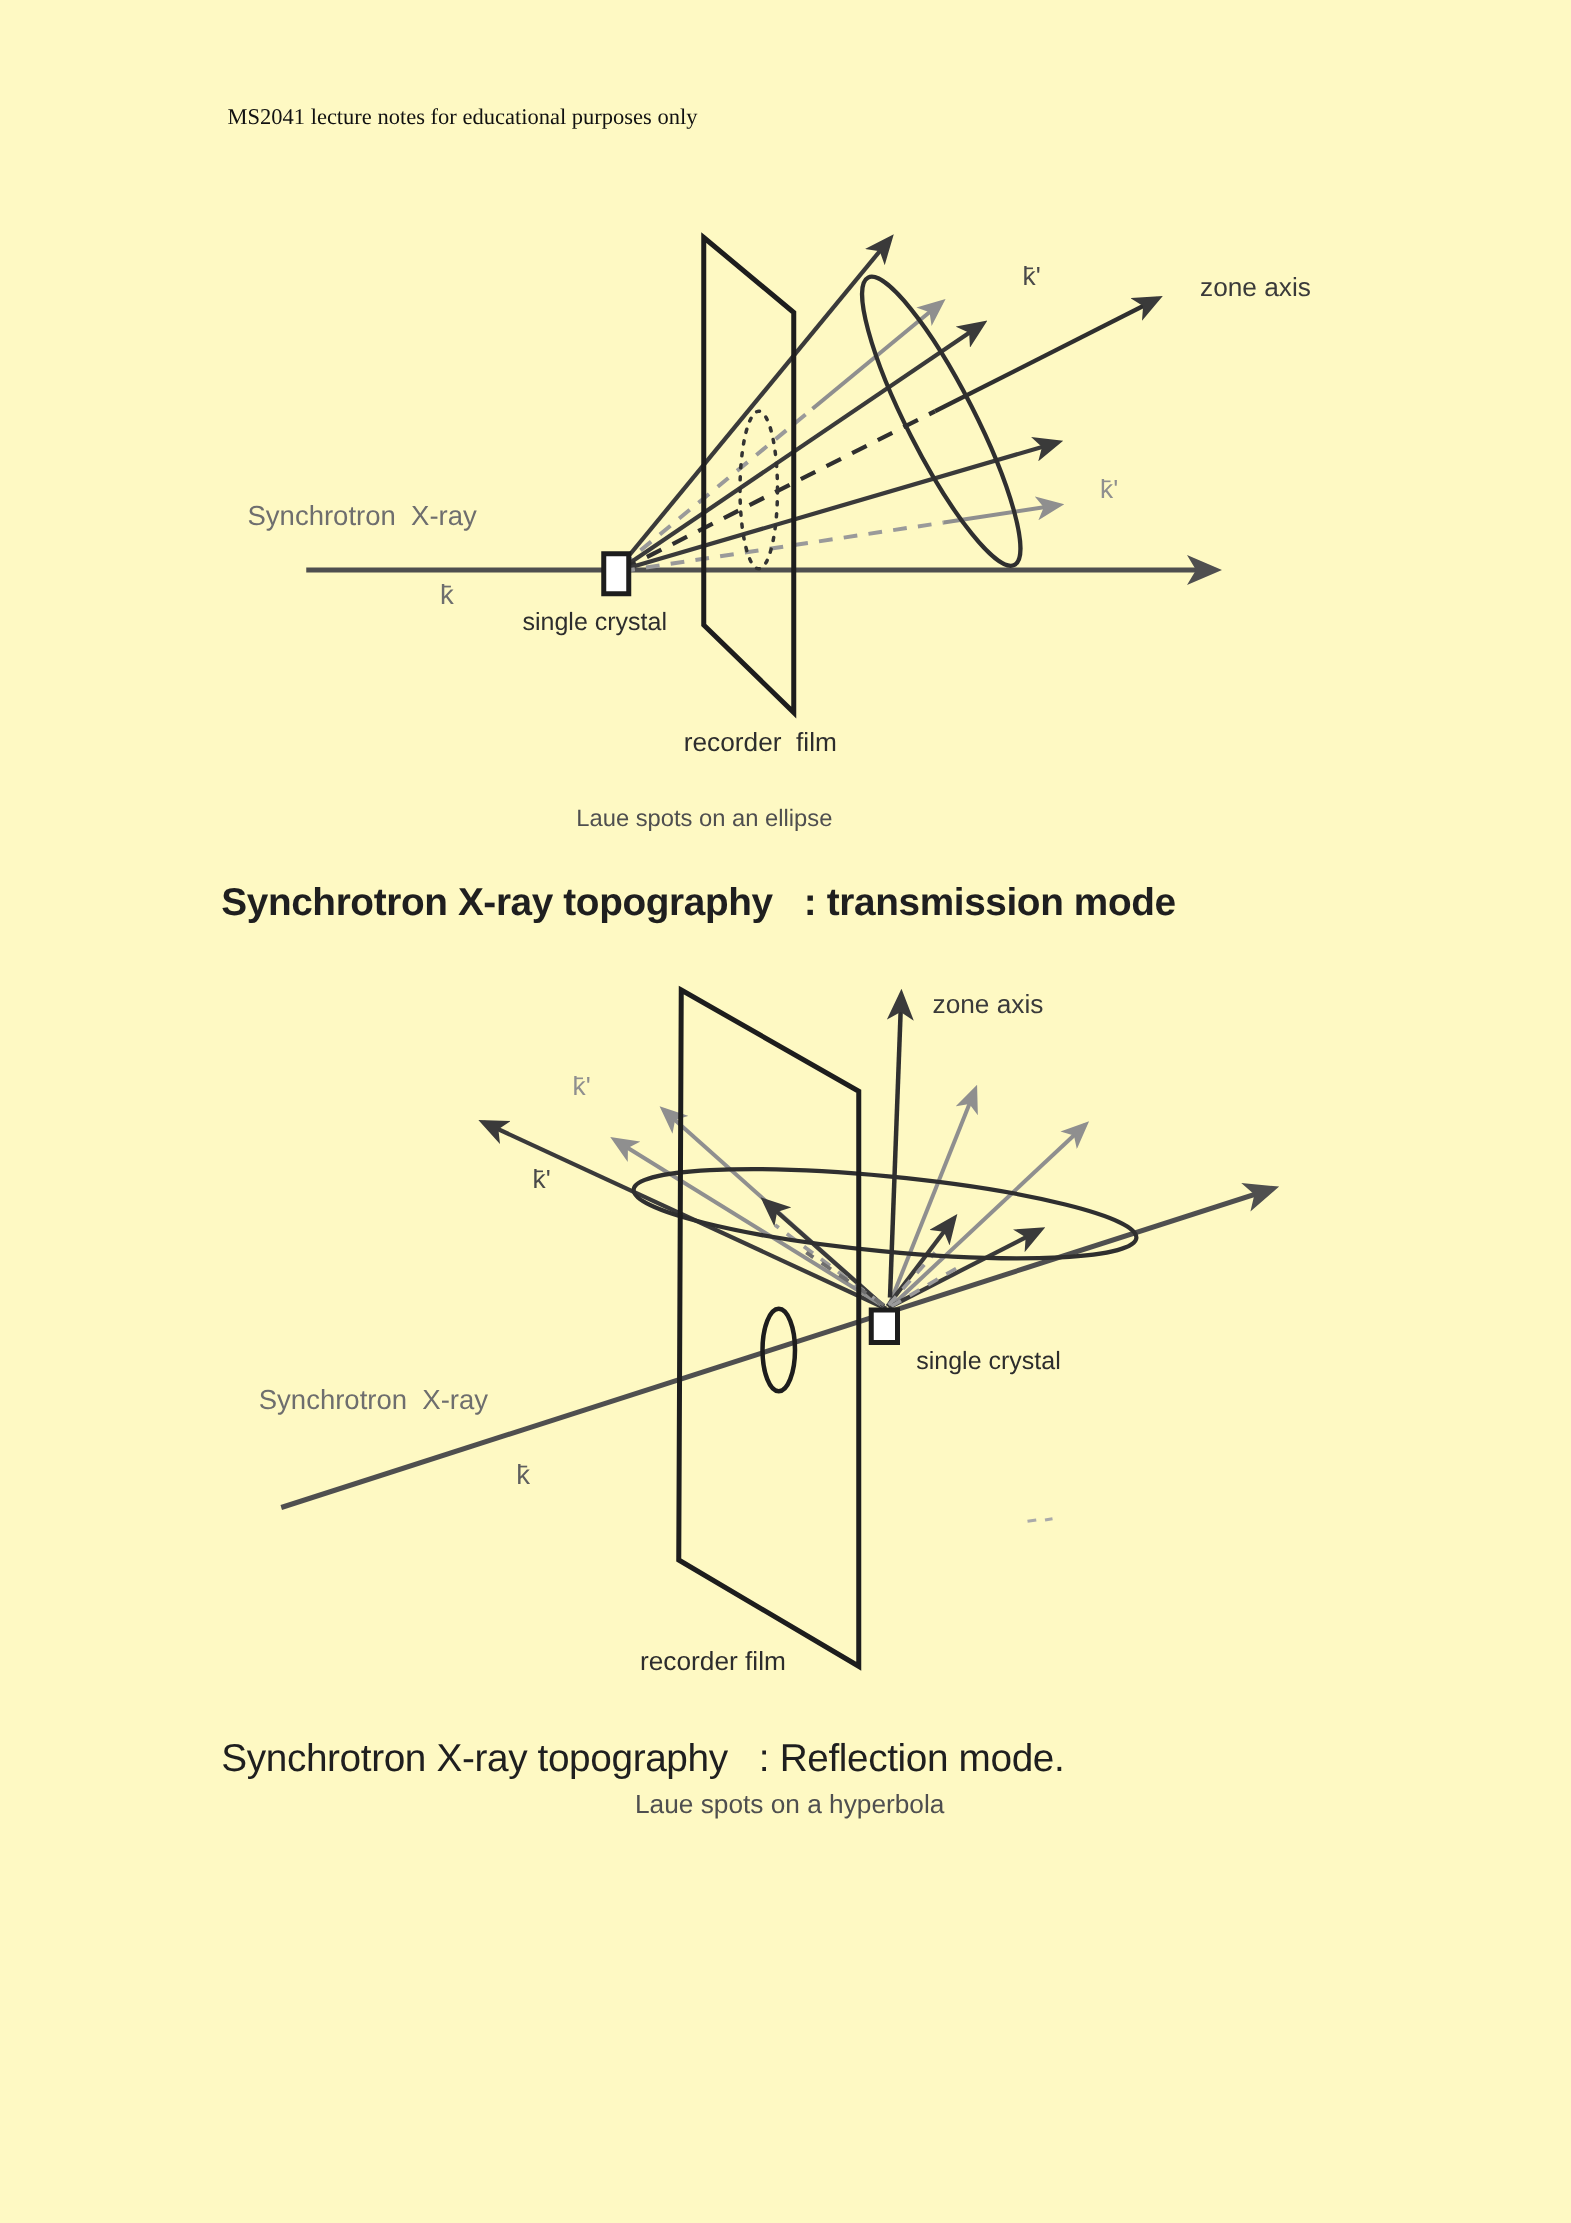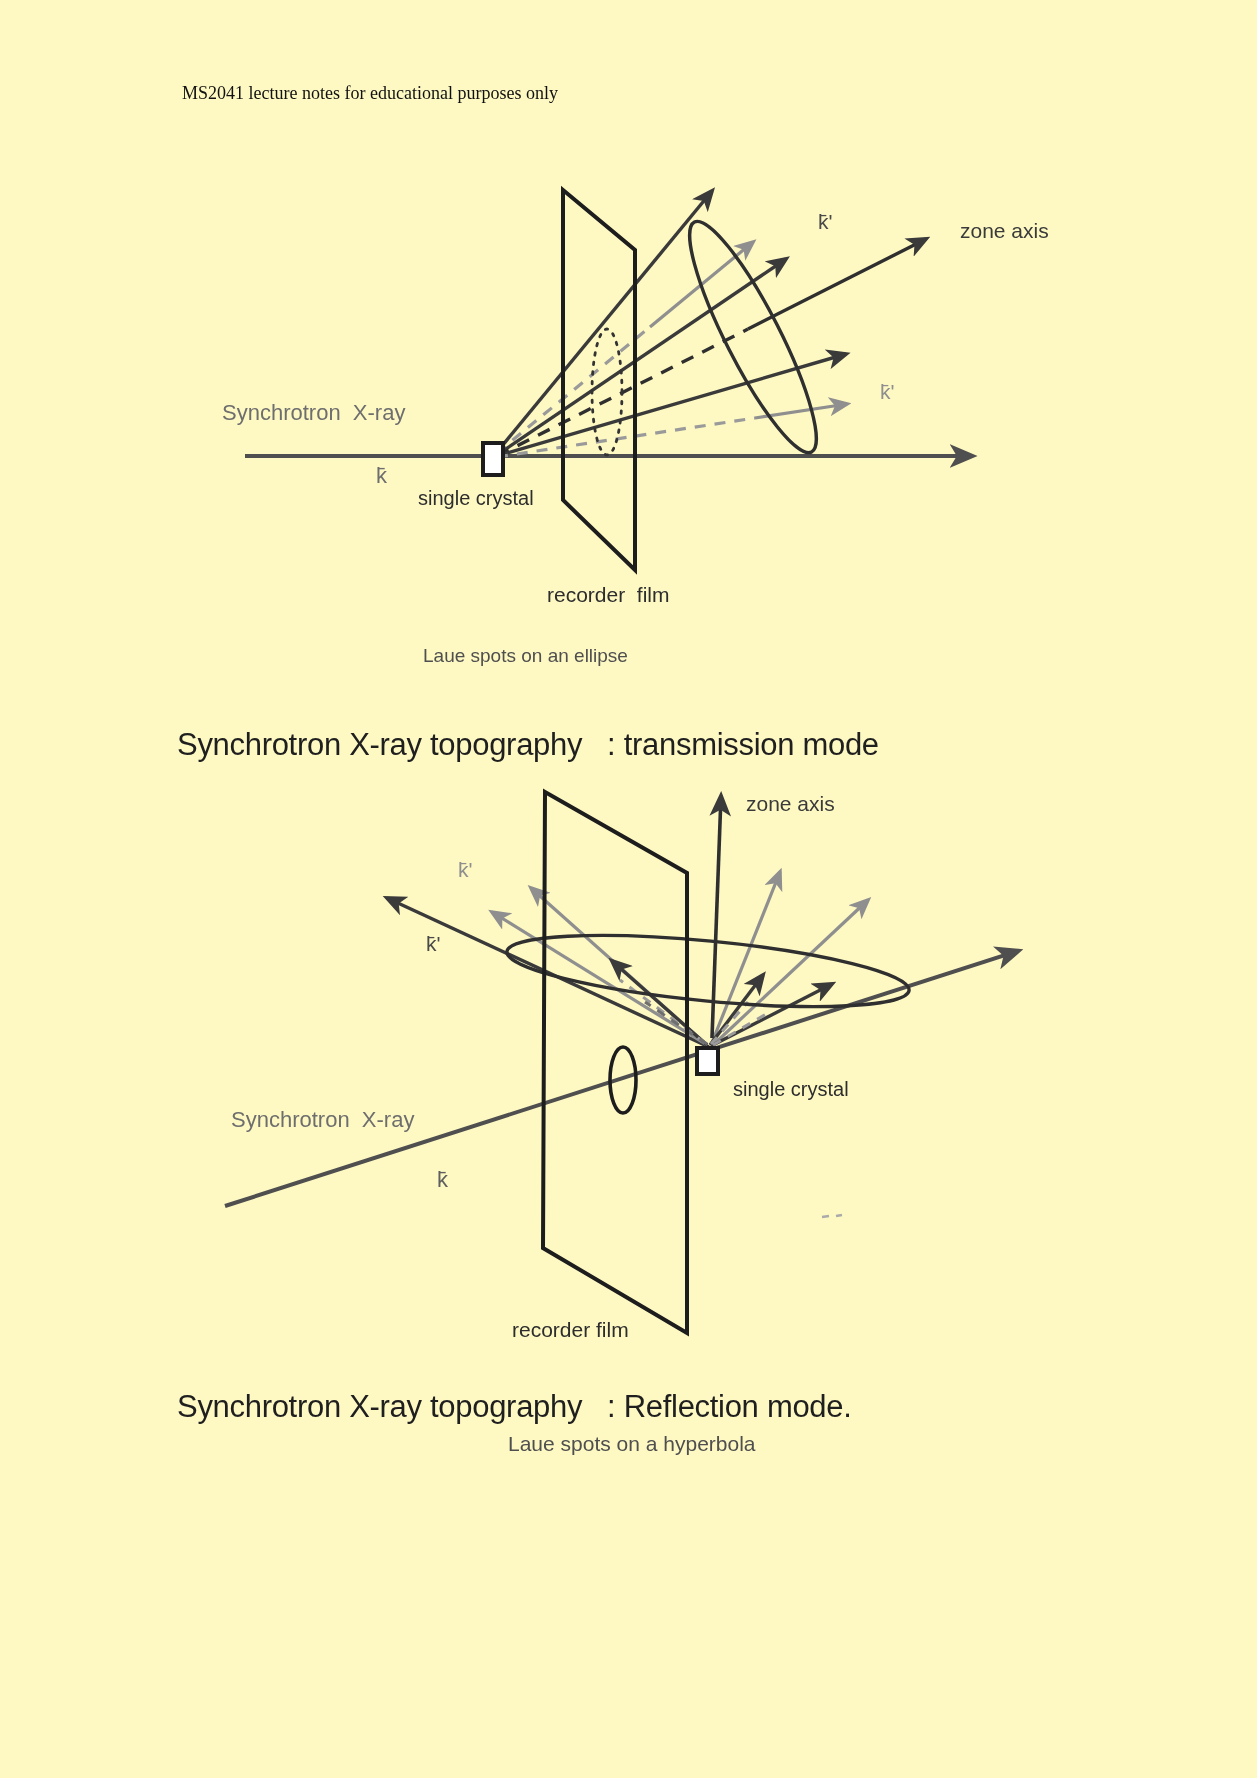--- a/index.html
+++ b/index.html
@@ -10,21 +10,21 @@
     overflow:hidden;
     font-family:"Liberation Sans",sans-serif;
   }
   .lbl{
     position:absolute;
     white-space:pre;
     line-height:1.1;
     color:#2d2d2d;
   }
   .serif{font-family:"Liberation Serif",serif;}
-  .gray{color:#6e6e6e;margin-left:24px;}
+  .gray{color:#6e6e6e;}
   .mid{color:#4a4a4a;}
   .light{color:#8f8f8f;}
   .dark{color:#2d2d2d;text-align:center;}
   .capt{color:#4f4f4f;}
   .heading{
     font-size:31px;
     color:#1f1f1f;
     letter-spacing:-0.3px;
   }
   svg{position:absolute;left:0;top:0;}
@@ -105,23 +105,23 @@
 
   <div class="lbl serif" style="left:182px;top:84px;font-size:18px;color:#111;">MS2041 lecture notes for educational purposes only</div>
 
   <div class="lbl gray" style="left:198px;top:401px;font-size:22px;">Synchrotron  X-ray</div>
   <div class="lbl gray" style="left:352px;top:464px;font-size:22px;">k̄</div>
   <div class="lbl dark" style="left:418px;top:487px;font-size:20px;">single crystal</div>
   <div class="lbl dark" style="left:547px;top:583px;font-size:21px;">recorder  film</div>
   <div class="lbl mid" style="left:818px;top:210px;font-size:21px;">k̄'</div>
   <div class="lbl dark" style="left:960px;top:219px;font-size:21px;color:#3a3a3a;">zone axis</div>
   <div class="lbl light" style="left:880px;top:380px;font-size:21px;">k̄'</div>
-  <div class="lbl capt" style="left:423px;top:646px;font-size:19px;">Laue spots on an ellipse</div>
+  <div class="lbl capt" style="left:461px;top:646px;font-size:19px;">Laue spots on an ellipse</div>
 
-  <div class="lbl heading" style="left:177px;top:728px;">Synchrotron X-ray topography   : transmission mode</div>
+  <div class="lbl heading" style="left:177px;top:705px;font-weight:bold;">Synchrotron X-ray topography   : transmission mode</div>
 
   <div class="lbl light" style="left:458px;top:858px;font-size:21px;">k̄'</div>
   <div class="lbl mid" style="left:426px;top:932px;font-size:21px;">k̄'</div>
   <div class="lbl dark" style="left:746px;top:792px;font-size:21px;color:#3a3a3a;">zone axis</div>
   <div class="lbl dark" style="left:733px;top:1078px;font-size:20px;">single crystal</div>
   <div class="lbl gray" style="left:207px;top:1108px;font-size:22px;">Synchrotron  X-ray</div>
   <div class="lbl gray" style="left:413px;top:1168px;font-size:22px;color:#5f5f5f;">k̄</div>
   <div class="lbl dark" style="left:512px;top:1318px;font-size:21px;">recorder film</div>
   <div class="lbl capt" style="left:508px;top:1432px;font-size:21px;">Laue spots on a hyperbola</div>
 

